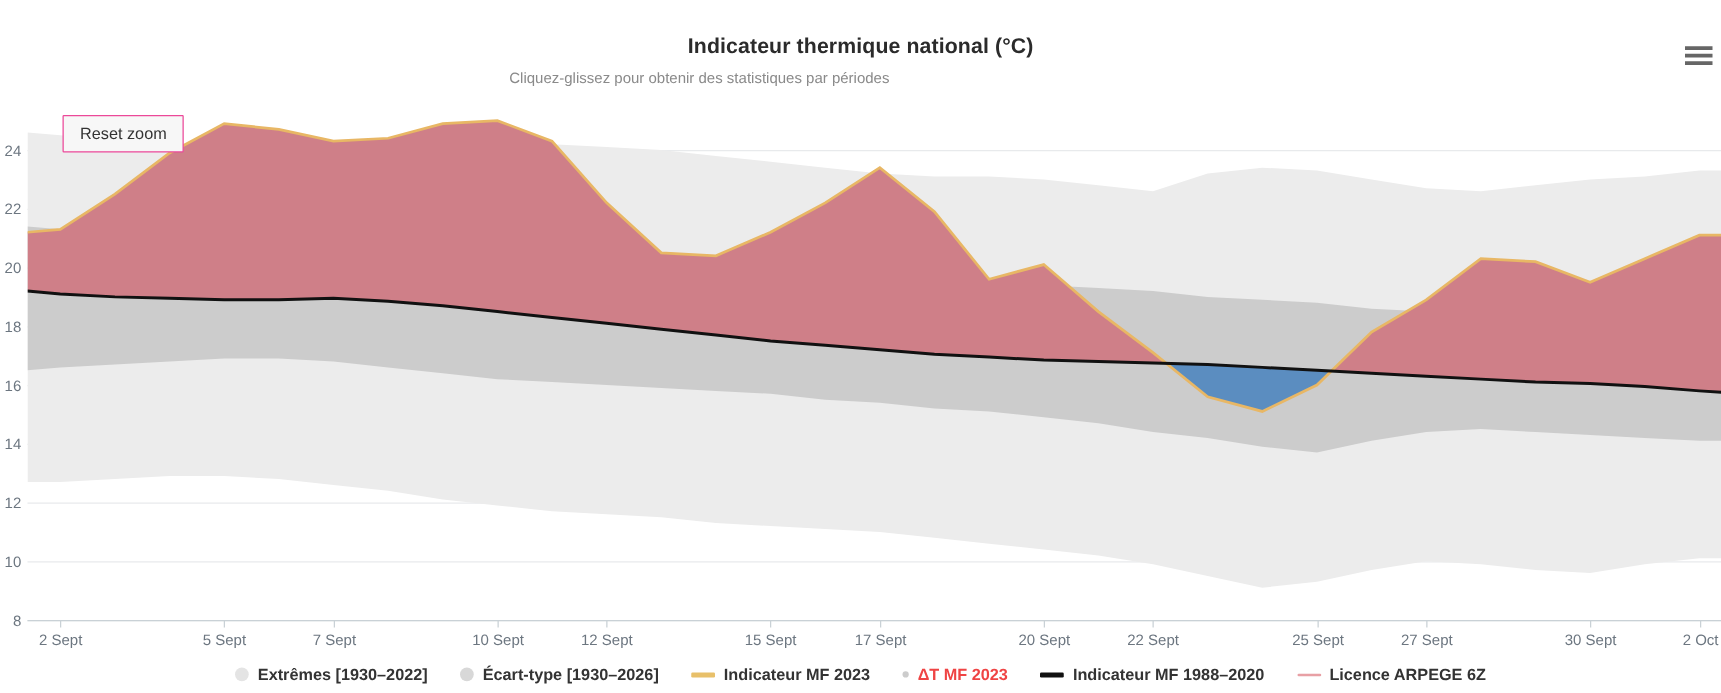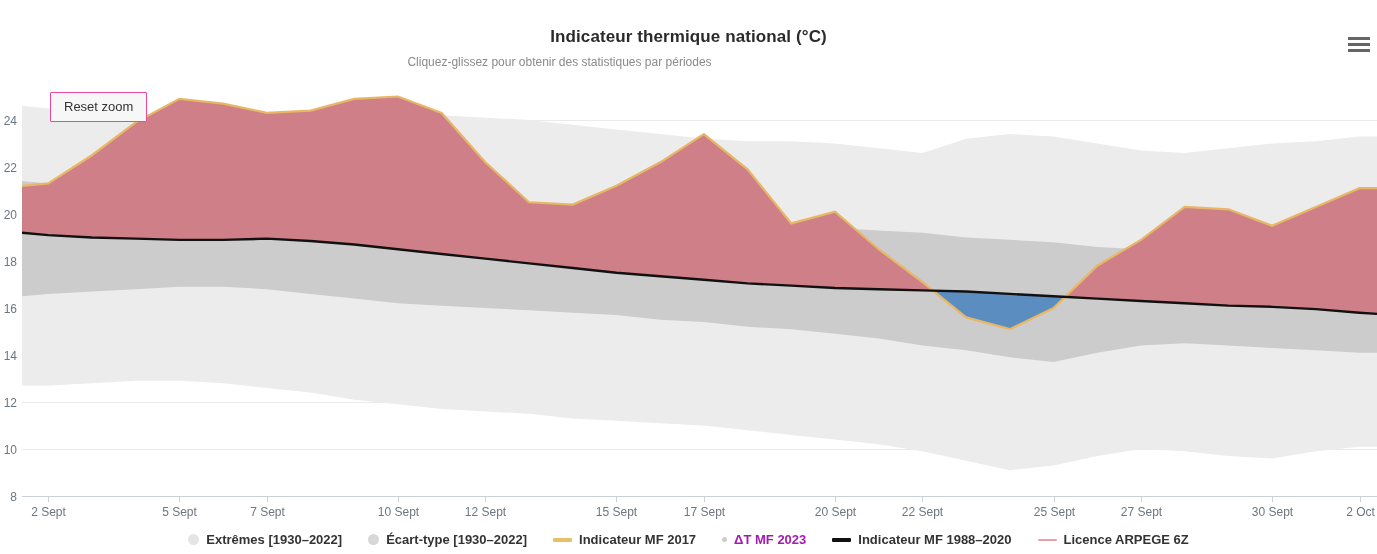--- a/index.html
+++ b/index.html
@@ -57,21 +57,21 @@
     position:absolute;left:0;top:508px;width:1377px;
     display:flex;justify-content:center;align-items:center;
     gap:0px;
   }
   .legend-item{
     display:flex;align-items:center;gap:7px;
     margin:0 13px;cursor:pointer;
     font-size:13px;font-weight:bold;color:#333;
     white-space:nowrap;
   }
-  .legend-item.disabled{color:#a21caf;}
+  .legend-item.disabled{color:#ef4444;}
   .legend-item.disabled .lg-dot{background:#cccccc;}
   .lg-dot{width:11px;height:11px;border-radius:50%;display:inline-block;flex:0 0 auto;}
   .lg-dot.small{width:5px;height:5px;}
   .lg-line{width:19px;height:4px;display:inline-block;flex:0 0 auto;border-radius:1px;}
   .lg-line.thin{height:2px;}
 
   .credit{
     position:absolute;right:6px;top:538px;
     font-size:10px;color:#c8ccd0;letter-spacing:.1px;
   }
@@ -164,25 +164,25 @@
 
   <div class="reset-zoom">Reset zoom</div>
 
   <div class="legend" id="legend">
       <div class="legend-item">
         <span class="lg-dot" style="background: rgb(228, 228, 228);"></span>
         <span>Extrêmes [1930–2022]</span>
       </div>
       <div class="legend-item">
         <span class="lg-dot" style="background: rgb(216, 216, 216);"></span>
-        <span>Écart-type [1930–2022]</span>
+        <span>Écart-type [1930–2026]</span>
       </div>
       <div class="legend-item">
         <span class="lg-line" style="background: rgb(232, 192, 106);"></span>
-        <span>Indicateur MF 2017</span>
+        <span>Indicateur MF 2023</span>
       </div>
       <div class="legend-item disabled">
         <span class="lg-dot small" style="background: rgb(204, 204, 204);"></span>
         <span>ΔT MF 2023</span>
       </div>
       <div class="legend-item">
         <span class="lg-line" style="background: rgb(17, 17, 17);"></span>
         <span>Indicateur MF 1988–2020</span>
       </div>
       <div class="legend-item">

